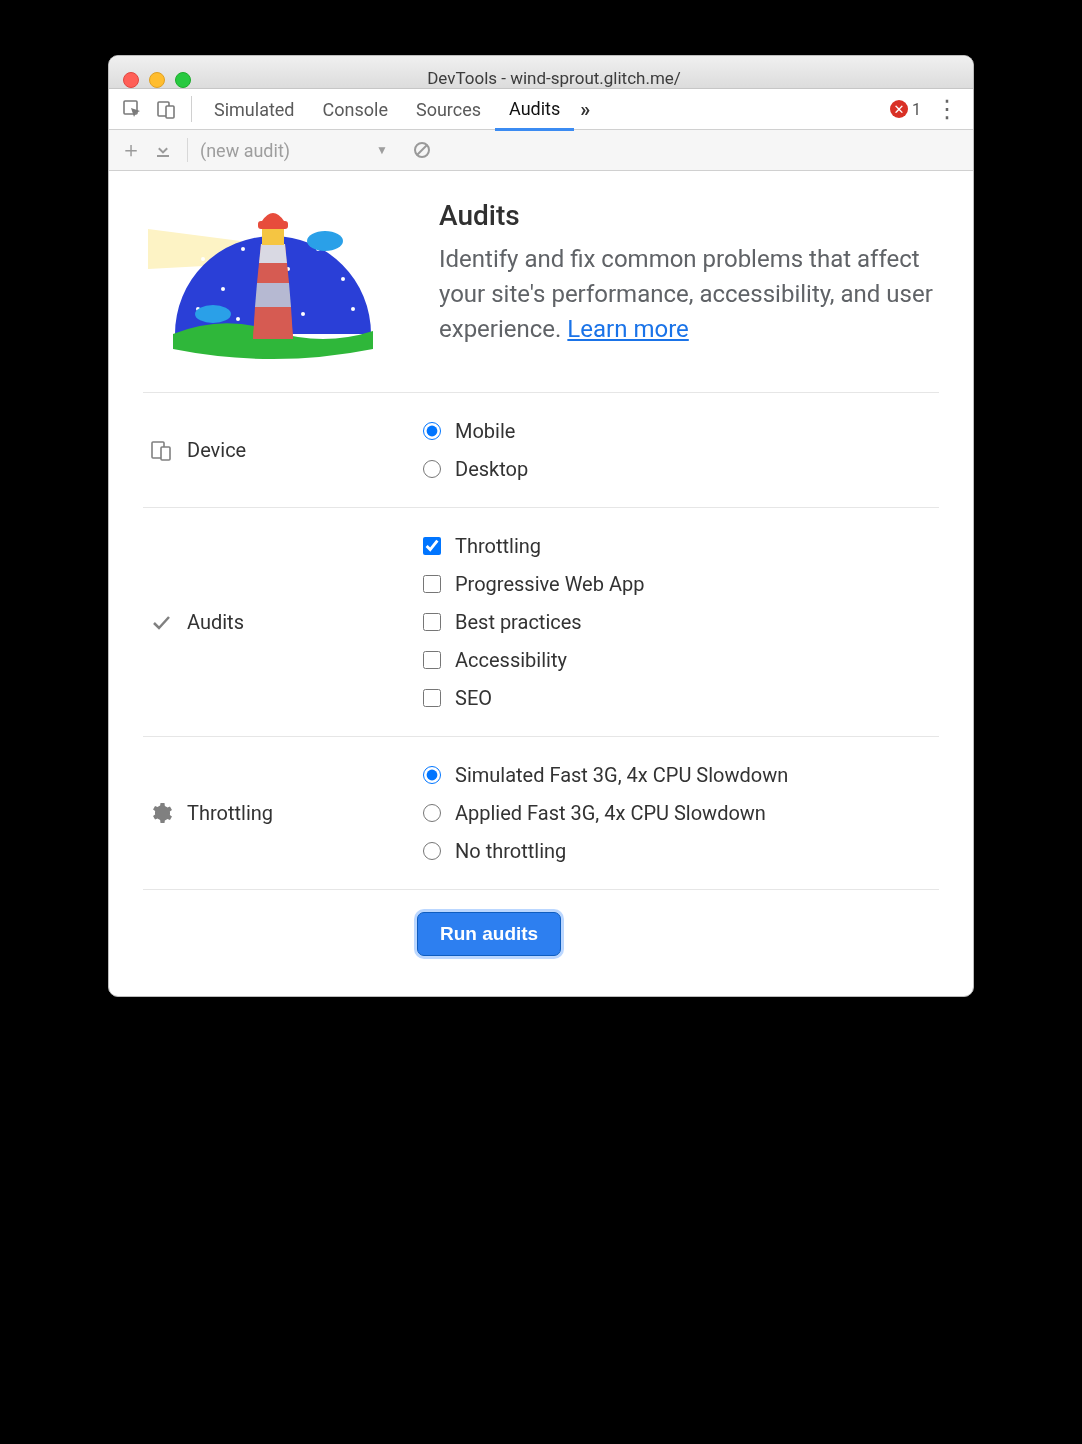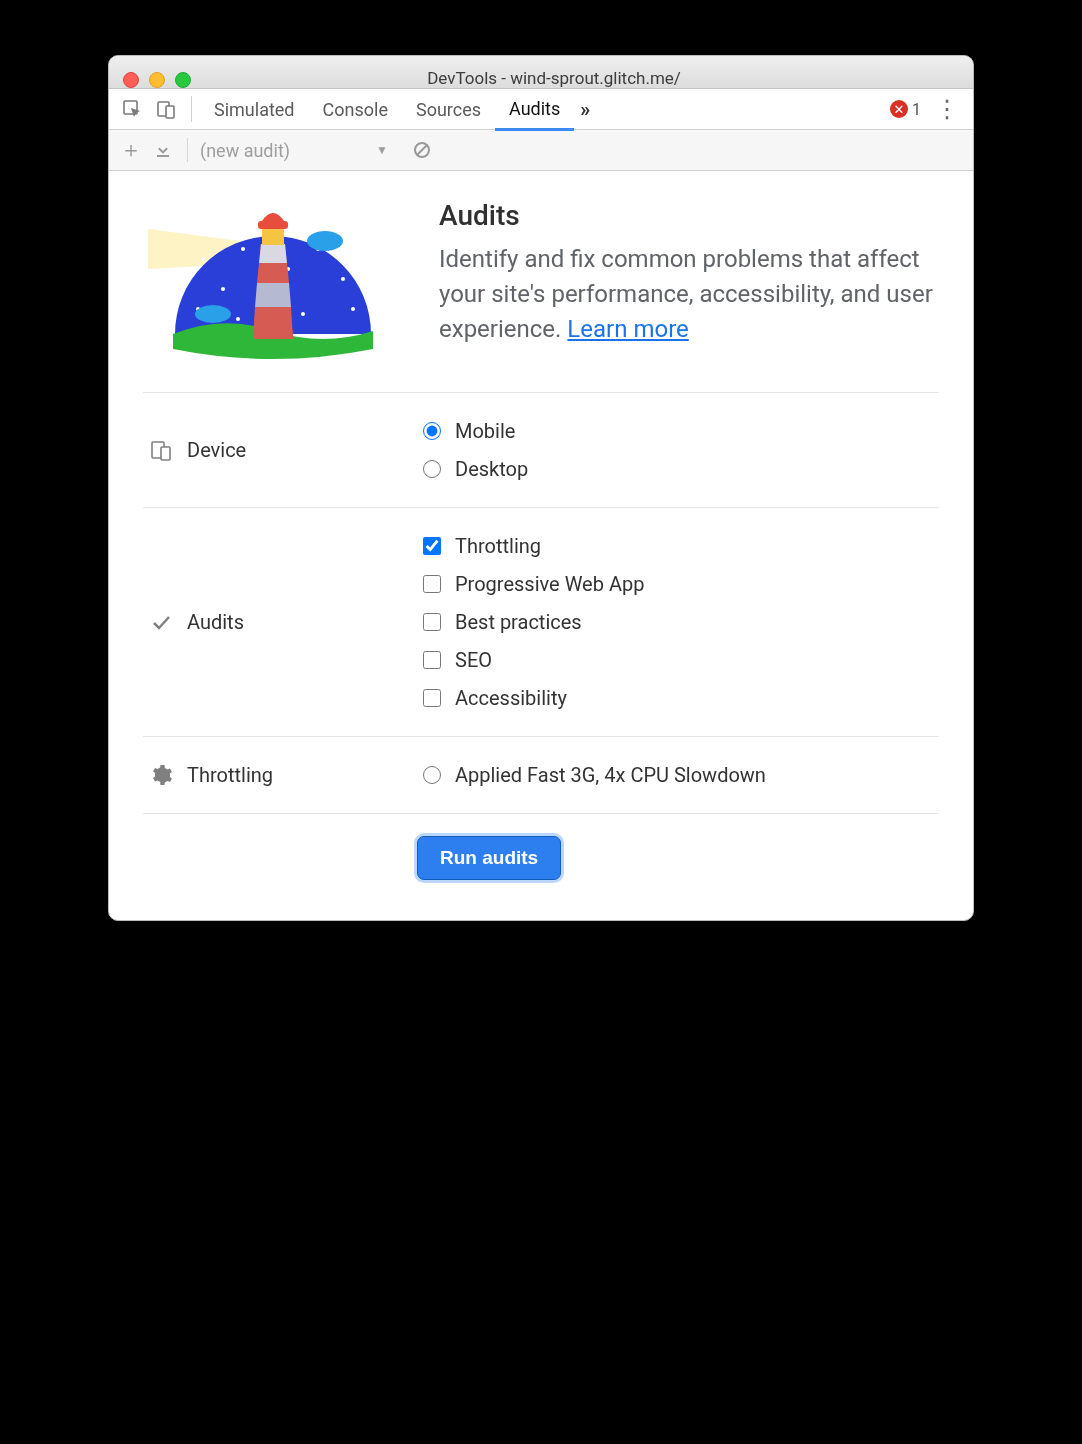--- a/index.html
+++ b/index.html
@@ -264,43 +264,51 @@
         <label class="opt">
           <input type="checkbox" style="">
           <span>Progressive Web App</span>
         </label>
         <label class="opt">
           <input type="checkbox" style="">
           <span>Best practices</span>
         </label>
         <label class="opt">
           <input type="checkbox" style="">
+          <span>Accessibility</span>
+        </label>
+        <label class="opt">
+          <input type="checkbox" style="">
           <span>SEO</span>
-        </label>
-        <label class="opt">
-          <input type="checkbox" style="">
-          <span>Accessibility</span>
         </label>
       </div>
     </div>
 
     <div class="section last-border">
       <div class="label">
         <span class="icon">
           <svg width="22" height="22" viewBox="0 0 22 22" fill="#808080">
               <path d="M11 7a4 4 0 1 0 0 8 4 4 0 0 0 0-8zm9 4a9 9 0 0 0-.13-1.5l2.1-1.6-2-3.4-2.5 1a9 9 0 0 0-2.6-1.5L14.5 1h-4l-.37 2.6A9 9 0 0 0 7.53 5.1l-2.5-1-2 3.4 2.1 1.6A9 9 0 0 0 5 11c0 .5.05 1 .13 1.5l-2.1 1.6 2 3.4 2.5-1a9 9 0 0 0 2.6 1.5L10.5 21h4l.37-2.6a9 9 0 0 0 2.6-1.5l2.5 1 2-3.4-2.1-1.6c.08-.5.13-1 .13-1.5z"></path>
             </svg>
         </span>
         <span class="text">Throttling</span>
       </div>
       <div class="opts">
         <label class="opt">
+          <input type="radio" name="throttle" checked="" style="">
+          <span>Simulated Fast 3G, 4x CPU Slowdown</span>
+        </label>
+        <label class="opt">
           <input type="radio" name="throttle" style="">
           <span>Applied Fast 3G, 4x CPU Slowdown</span>
         </label>
+        <label class="opt">
+          <input type="radio" name="throttle" style="">
+          <span>No throttling</span>
+        </label>
       </div>
     </div>
 
     <div class="footer">
       <button class="run-btn">Run audits</button>
     </div>
 
   </div>
 </div>
 

